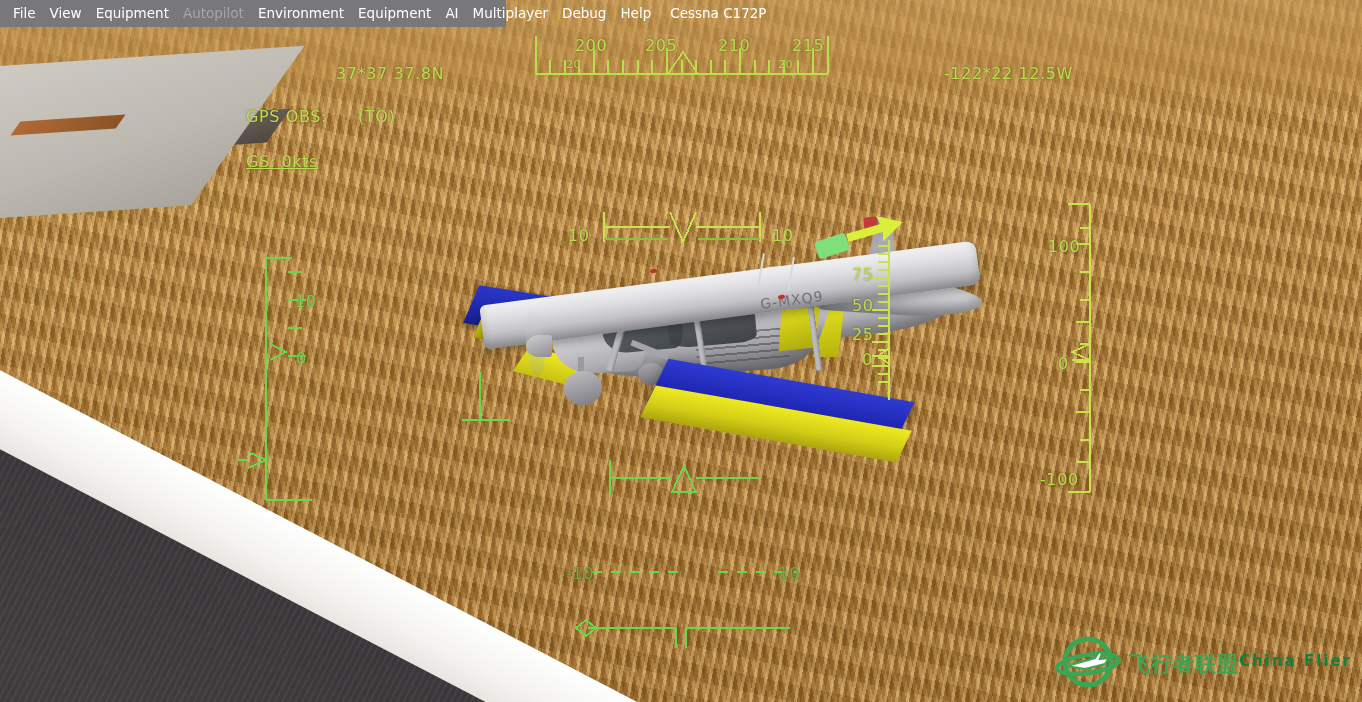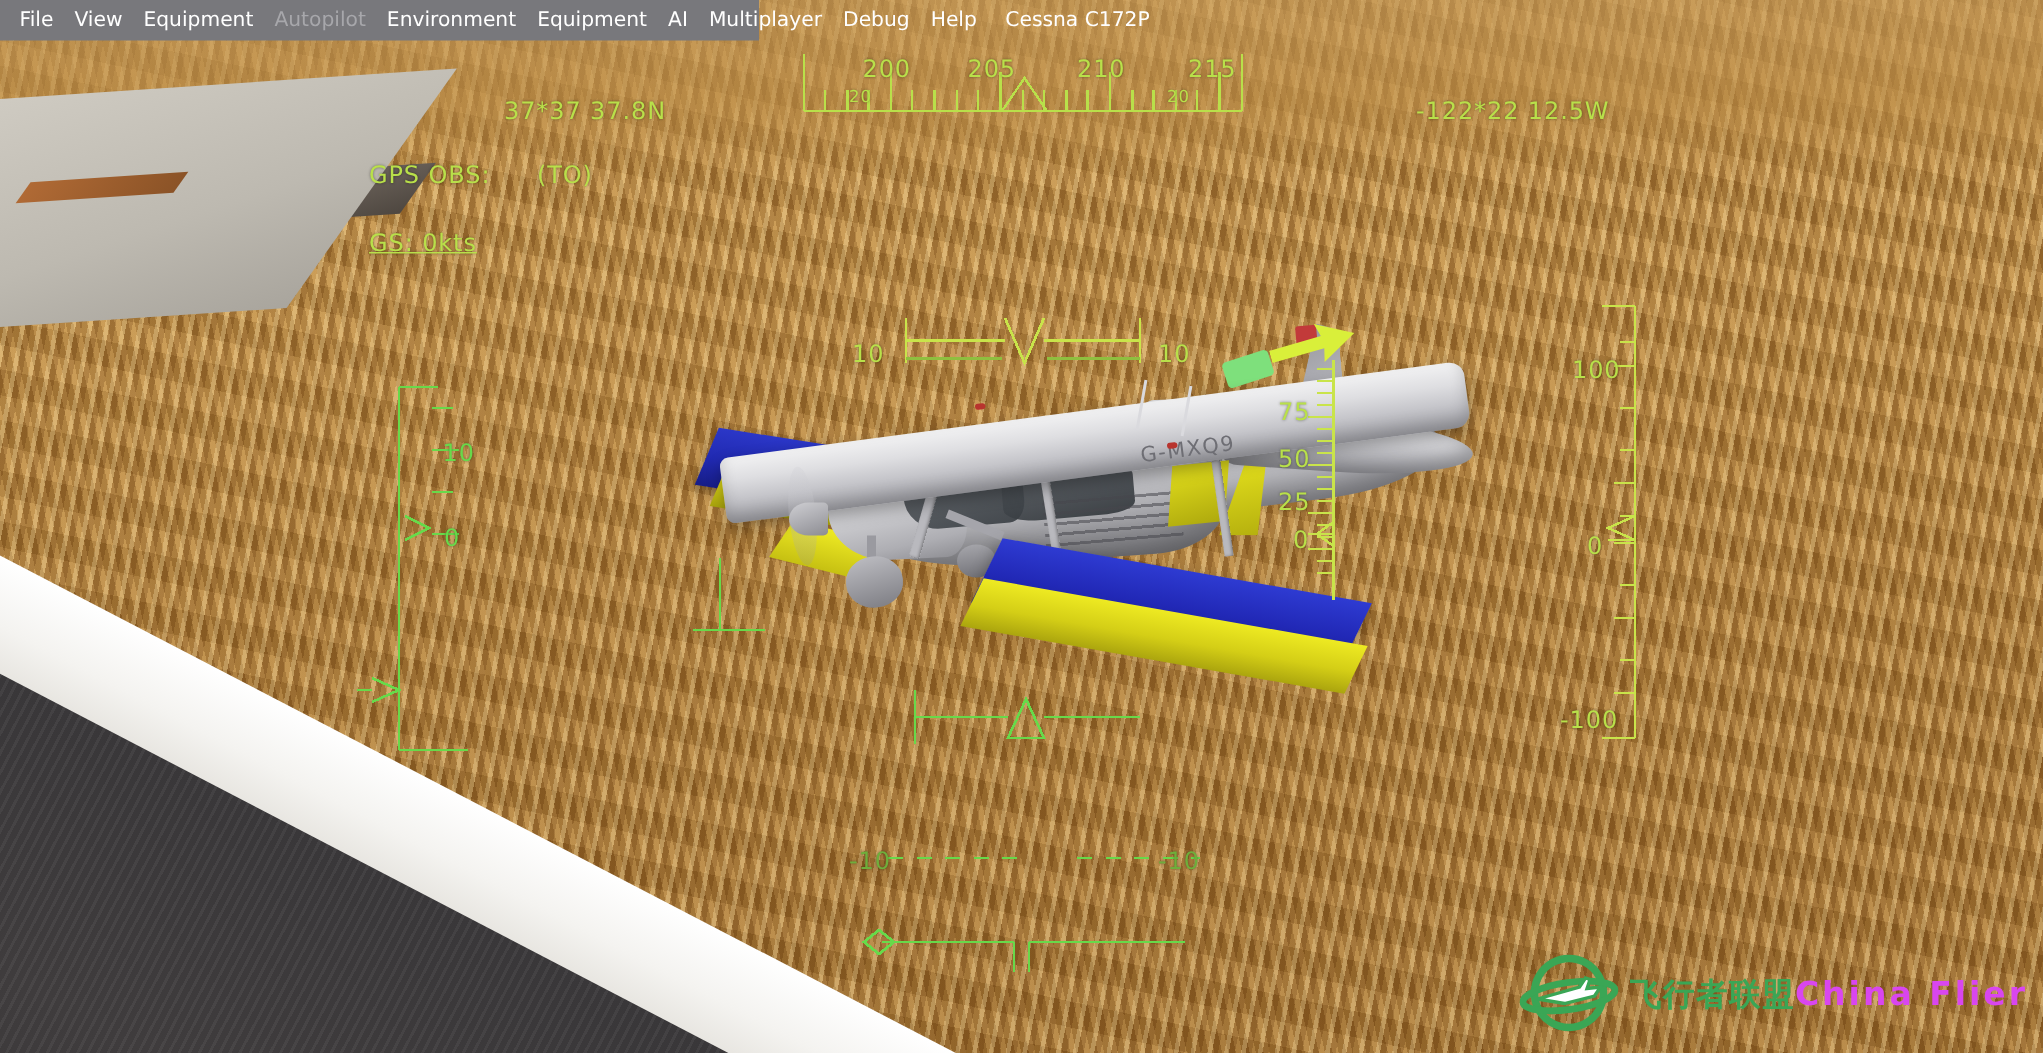--- a/index.html
+++ b/index.html
@@ -229,21 +229,21 @@
     color:#ffffff; font-size:13.5px; padding:0 7px; line-height:27px;
     font-family:"DejaVu Sans", sans-serif; white-space:nowrap; cursor:default;
   }
   .menu-item.disabled { color:#a7a7ab; }
   .menu-item.title { padding-left:12px; }
 
   
   #logo { position:absolute; right:10px; bottom:8px; display:flex; align-items:center; gap:8px; z-index:40; }
   .logo-text { display:flex; flex-direction:row; line-height:1; }
   .logo-cn { color:#3aa655; font-size:21px; font-weight:bold; letter-spacing:1px; font-family:"DejaVu Sans", sans-serif; }
-  .logo-en { color:#d946ef; font-size:22px; font-weight:bold; letter-spacing:2px; font-family:"DejaVu Sans", sans-serif; }
+  .logo-en { color:#15803d; font-size:15px; font-weight:bold; letter-spacing:2px; font-family:"DejaVu Sans", sans-serif; }
 </style>
 </head>
 <body>
 
 <div id="app">
 
   <div id="scene">
     <div class="terrain"></div>
     <div class="terrain-far"></div>
 

